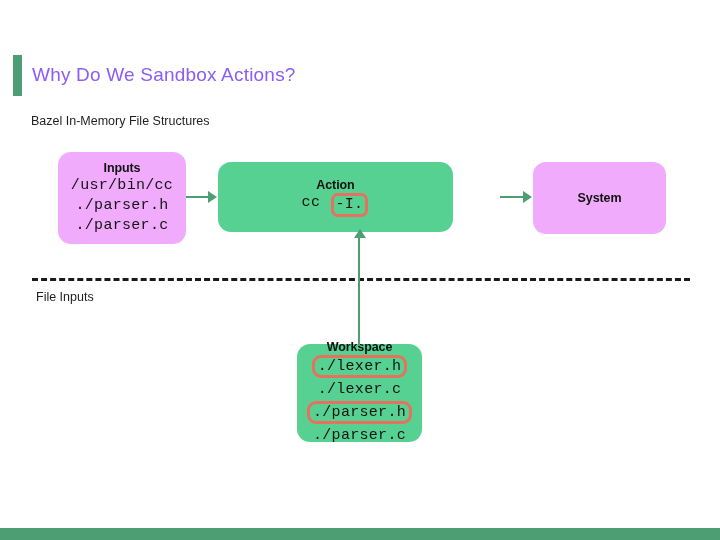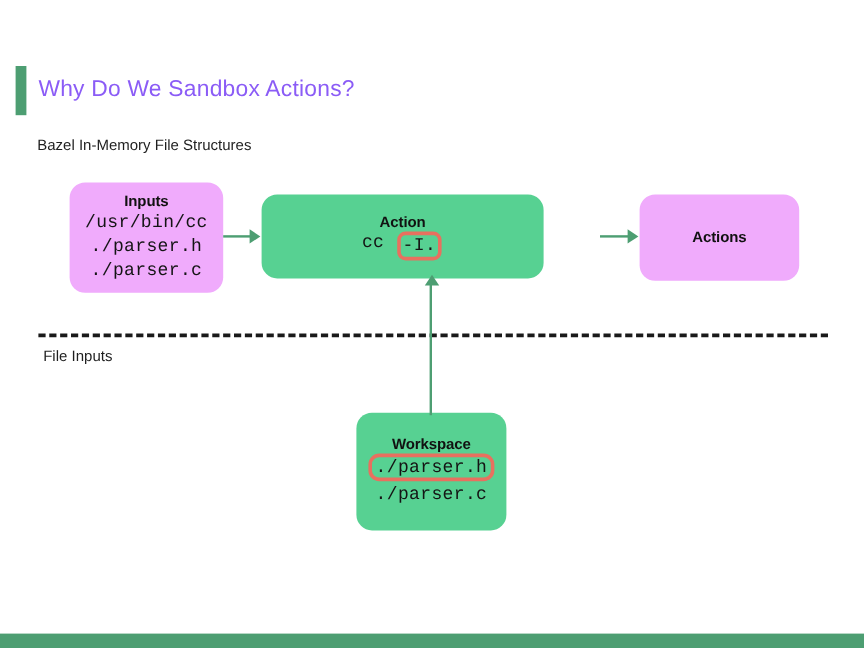--- a/index.html
+++ b/index.html
@@ -194,28 +194,30 @@
     <div class="node-mono">./parser.h</div>
     <div class="node-mono">./parser.c</div>
   </div>
 
   <div class="node green" id="action-box">
     <div class="node-title">Action</div>
     <div class="node-mono action-cmd"><span>cc </span><span class="hl-box">-I.</span></div>
   </div>
 
   <div class="node gray" id="outputs-box">
-    <div class="node-title">Actions</div>
+    <div class="node-title">System</div>
   </div>
 
   <div class="dashed-divider"></div>
   <div class="fs-caption">File Inputs</div>
 
   <div class="node green" id="workspace-box">
     <div class="node-title">Workspace</div>
+    <div class="node-mono"><span class="hl-line">./lexer.h</span></div>
+    <div class="node-mono"><span class="plain-line">./lexer.c</span></div>
     <div class="node-mono"><span class="hl-line">./parser.h</span></div>
     <div class="node-mono"><span class="plain-line">./parser.c</span></div>
   </div>
 
   <div class="conn" id="conn-in-act"></div>
   <div class="arrow-head arrow-right" id="head-in-act"></div>
 
   <div class="conn" id="conn-act-out"></div>
   <div class="arrow-head arrow-right" id="head-act-out"></div>
 

